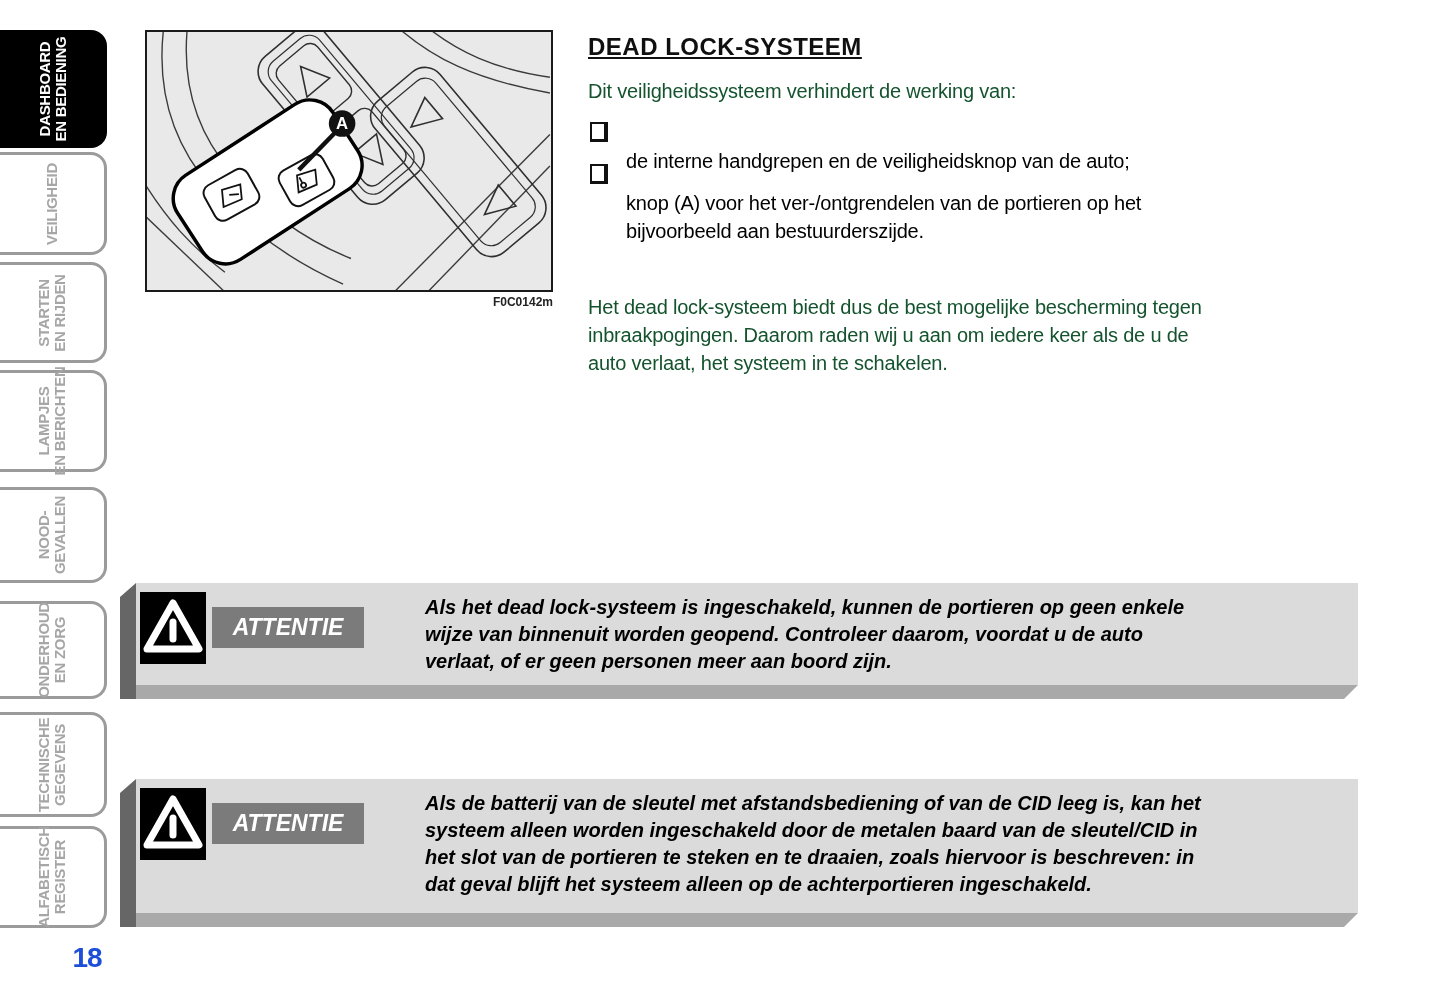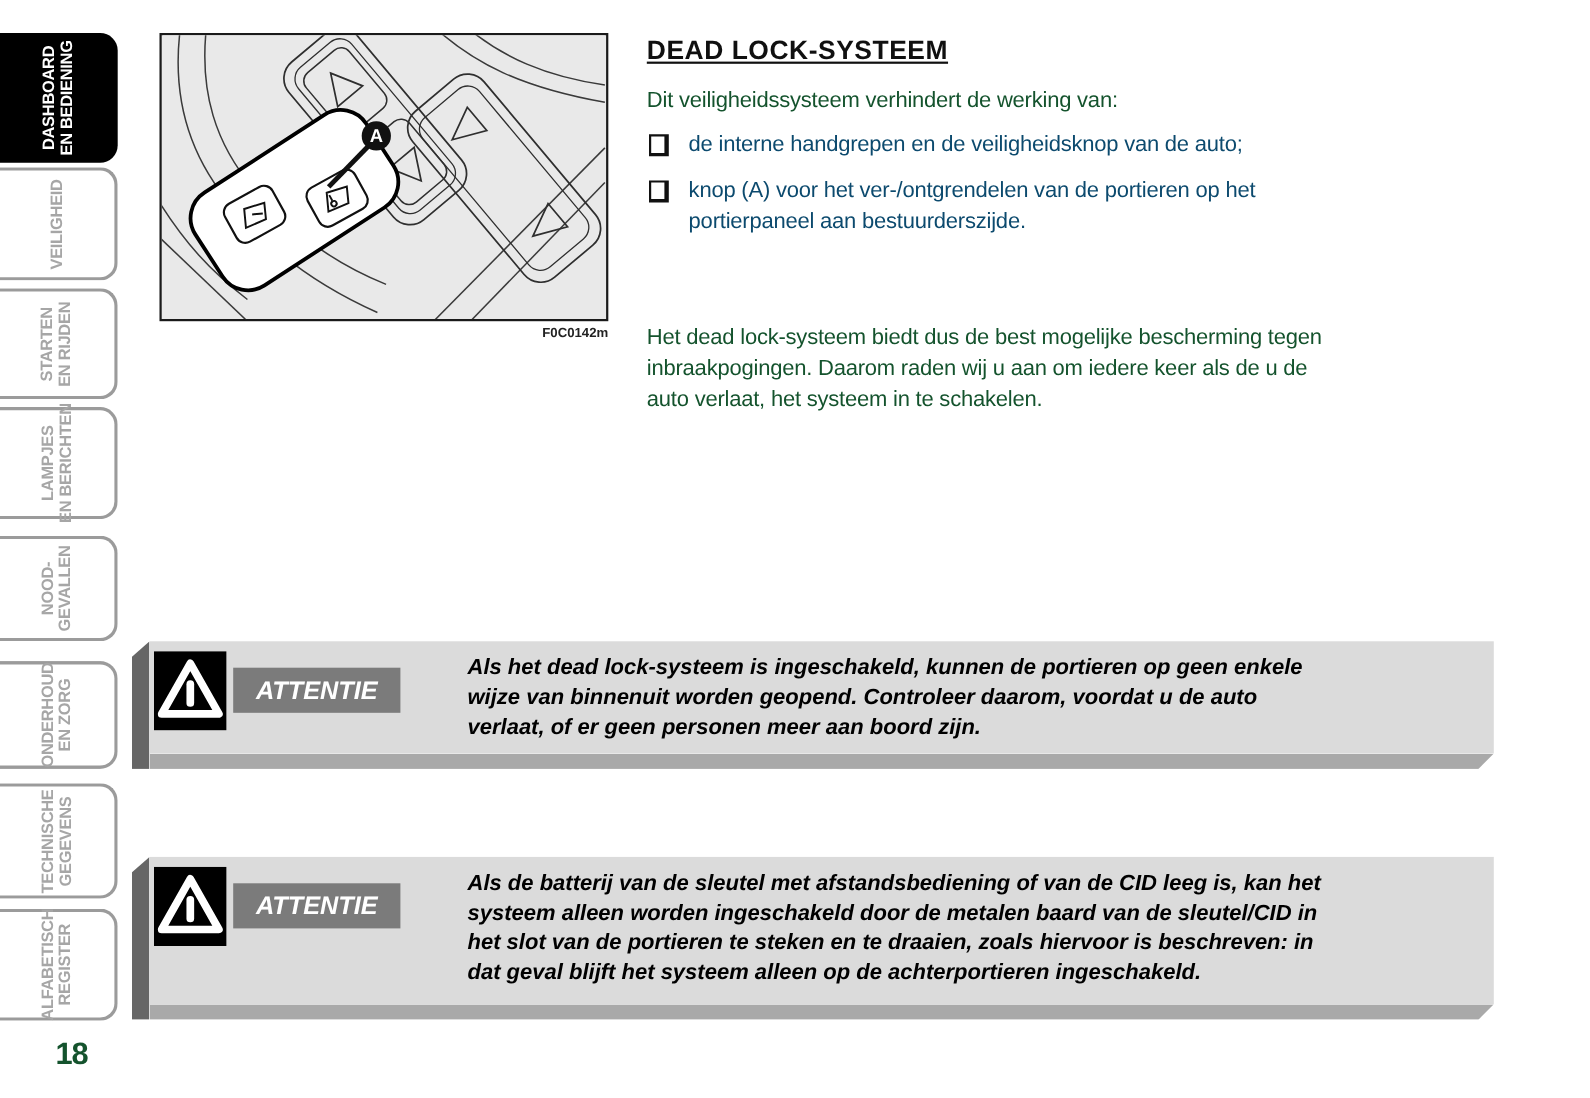--- a/index.html
+++ b/index.html
@@ -18,22 +18,22 @@
     border-radius:0 16px 16px 0; color:#a6a6a6;
   }
   .tab.active { background:#000; border-radius:0 16px 16px 0; color:#fff; }
   .tab-text {
     transform:rotate(-90deg); text-align:center; font-weight:bold;
     font-size:15px; line-height:16px; letter-spacing:-0.3px; white-space:nowrap;
   }
   .tab-text span { display:block; }
 
   .page-number {
-    position:absolute; left:40px; top:942px; width:50px; text-align:center;
-    font-size:28px; font-weight:bold; color:#14532d; letter-spacing:-1px;
+    position:absolute; left:62px; top:942px; width:50px; text-align:center;
+    font-size:28px; font-weight:bold; color:#1d4ed8; letter-spacing:-1px;
   }
 
   
   .figure-box {
     position:absolute; left:145px; top:30px; width:408px; height:262px;
     border:2px solid #1a1a1a; box-sizing:border-box; background:#e9e9e9;
   }
   .figure-box svg { display:block; width:100%; height:100%; }
   .figure-caption {
     position:absolute; left:145px; top:295px; width:408px; text-align:right;
@@ -45,21 +45,21 @@
     position:absolute; left:588px; top:33px; margin:0;
     font-size:24px; font-weight:bold; color:#101010; letter-spacing:0.5px;text-decoration:underline;
   }
   .body-text { position:absolute; left:588px; font-size:20px; line-height:28px; color:#14532d; letter-spacing:-0.2px; }
   .body-text span { display:block; }
   .bullet-item { position:absolute; left:588px; display:flex; }
   .bullet-square {
     flex:0 0 auto; width:12px; height:15px; margin:5px 18px 0 2px;
     border:2px solid #111; border-right-width:4px; border-bottom-width:3px;
   }
-  .bullet-lines { font-size:20px; line-height:28px; color:#0c4a6e; letter-spacing:-0.2px; }
+  .bullet-lines { font-size:20px; line-height:28px; color:#000000; letter-spacing:-0.2px;margin-top:30px; }
   .bullet-lines span { display:block; }
 
   
   .wbox { position:absolute; left:120px; width:1238px; }
   .wbox-side {
     position:absolute; left:0; top:0; bottom:0; width:16px; background:#666;
     clip-path:polygon(100% 0, 100% 100%, 0 100%, 0 14px);
   }
   .wbox-bottom {
     position:absolute; left:16px; right:0; bottom:0; height:14px; background:#a9a9a9;
@@ -199,21 +199,21 @@
   <div class="bullet-item" style="top:117px">
     <span class="bullet-square"></span>
     <div class="bullet-lines">
       <span>de interne handgrepen en de veiligheidsknop van de auto;</span>
     </div>
   </div>
   <div class="bullet-item" style="top:159px">
     <span class="bullet-square"></span>
     <div class="bullet-lines">
       <span>knop (A) voor het ver-/ontgrendelen van de portieren op het</span>
-      <span>portierpaneel aan bestuurderszijde.</span>
+      <span>bijvoorbeeld aan bestuurderszijde.</span>
     </div>
   </div>
 
   <div class="body-text" style="top:293px">
     <span>Het dead lock-systeem biedt dus de best mogelijke bescherming tegen</span>
     <span>inbraakpogingen. Daarom raden wij u aan om iedere keer als de u de</span>
     <span>auto verlaat, het systeem in te schakelen.</span>
   </div>
 
   <div class="wbox" style="top:583px;height:116px">

